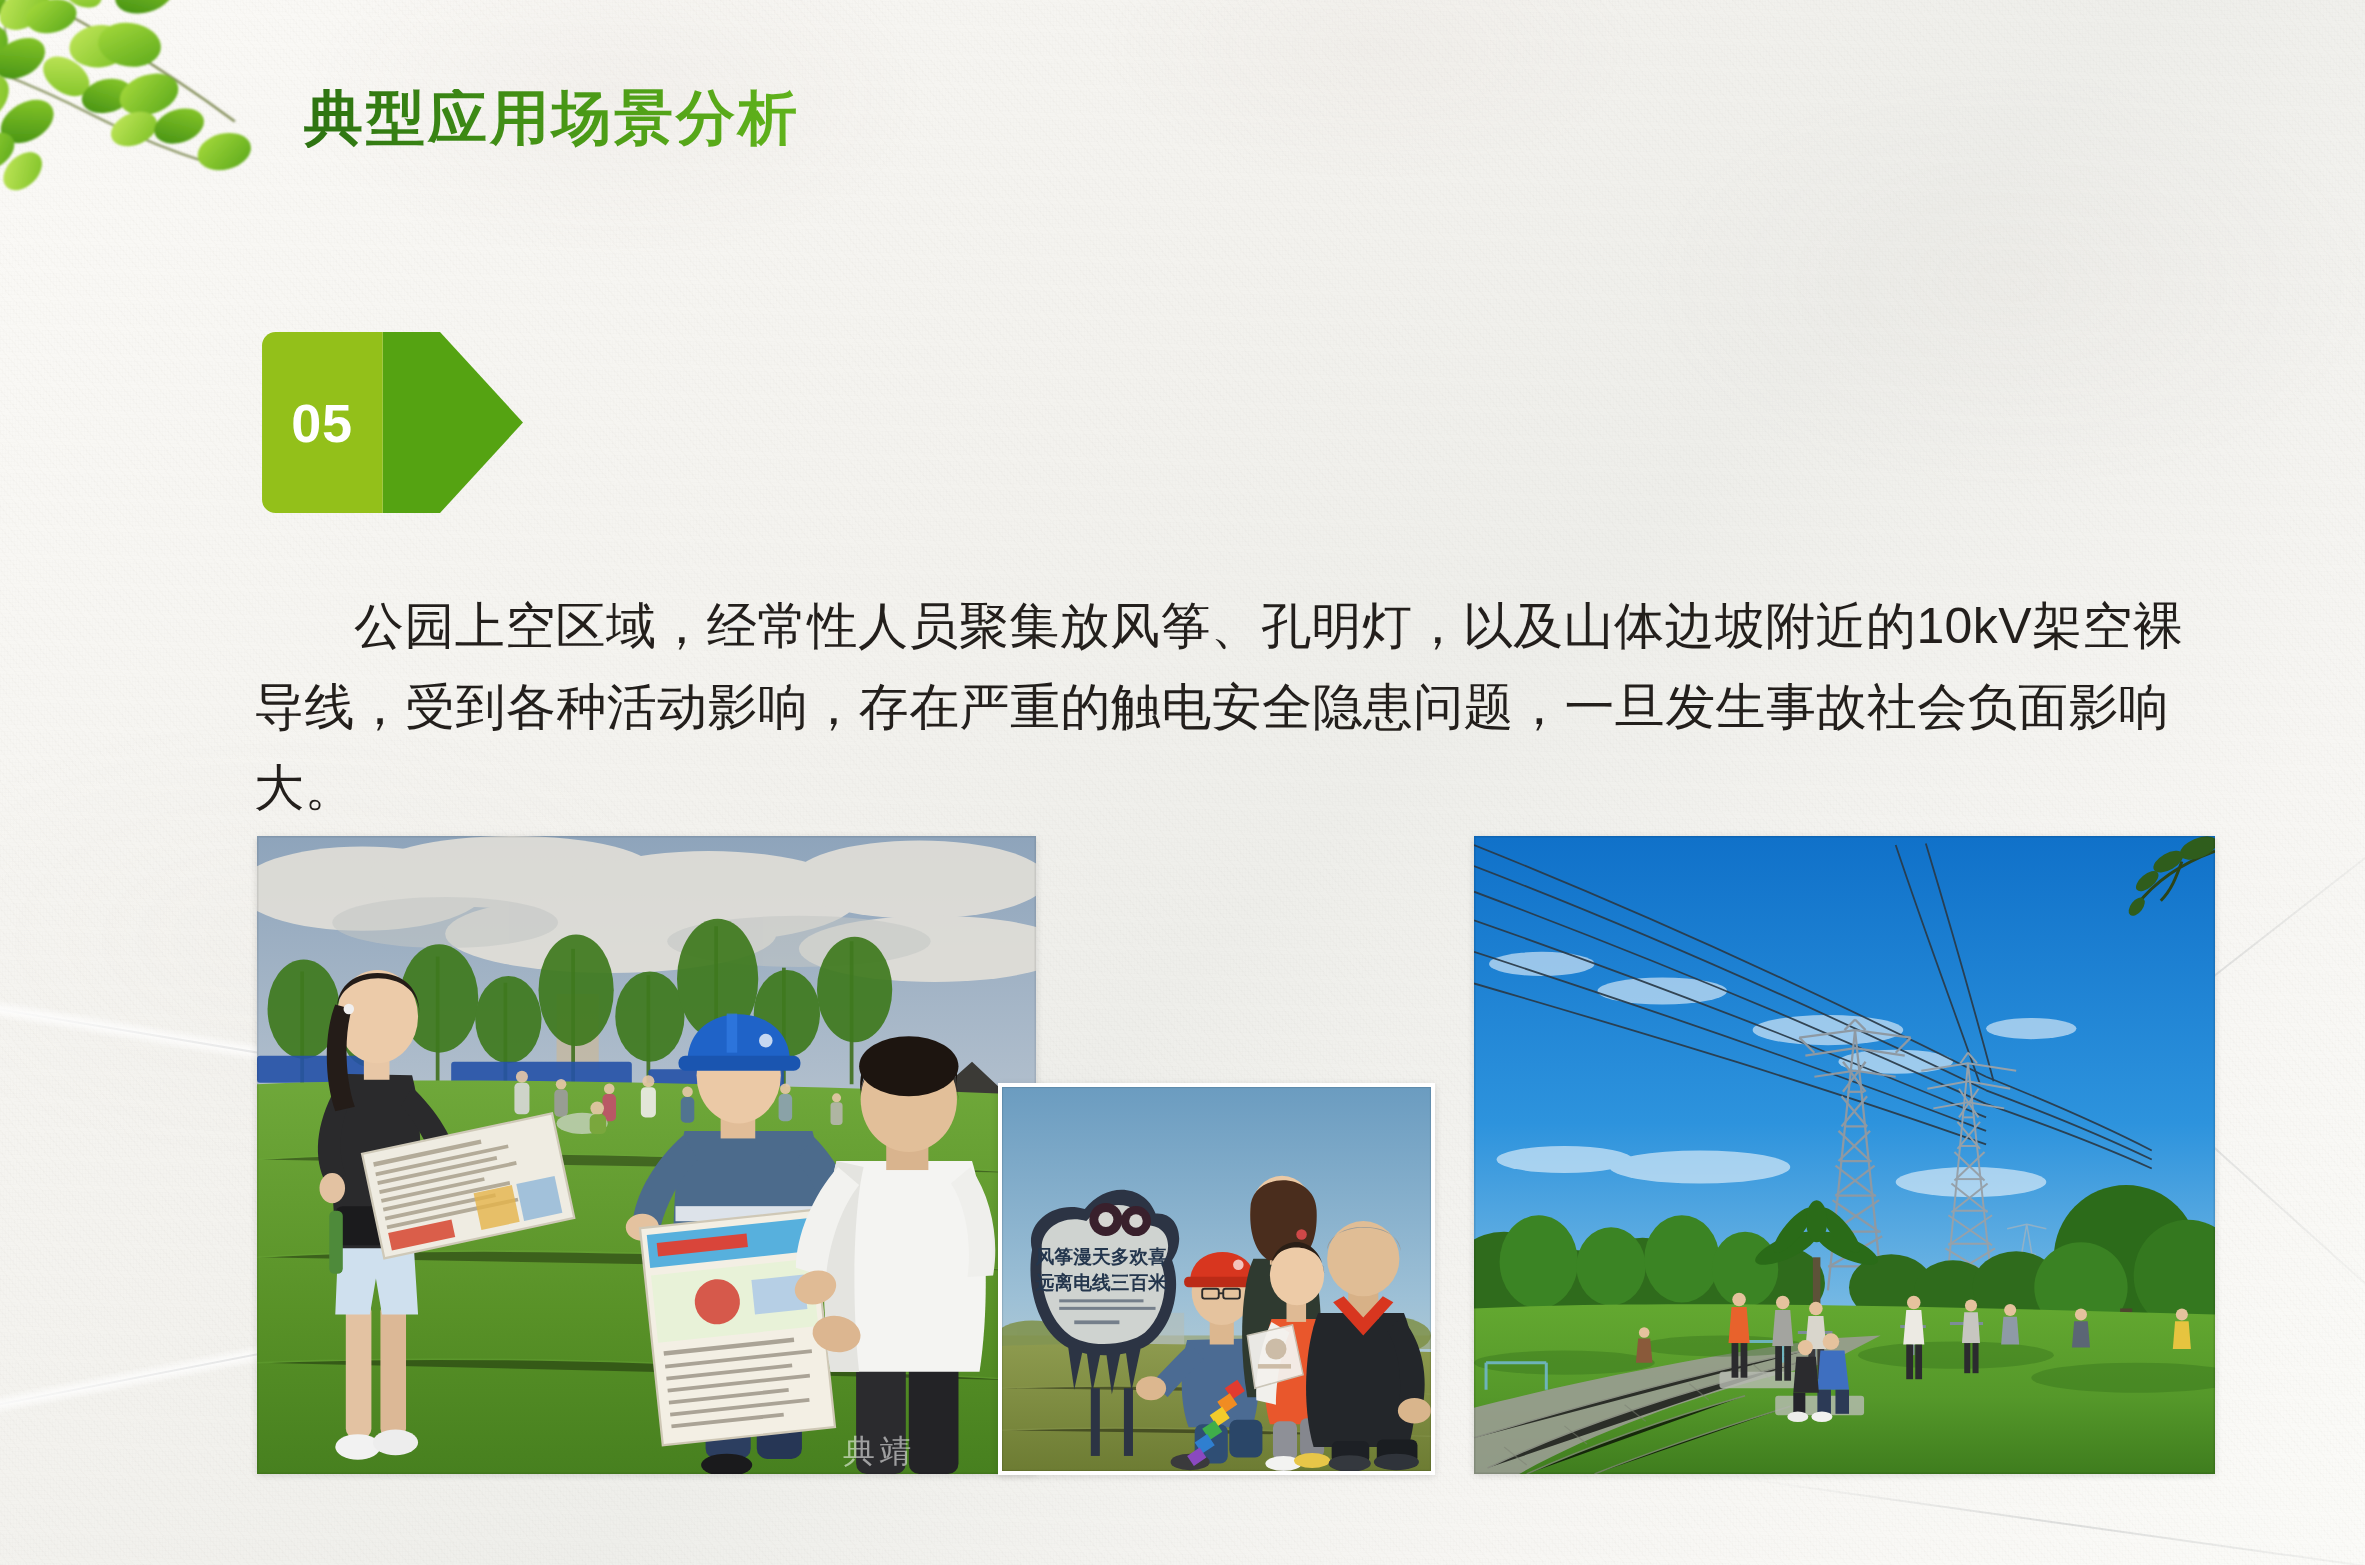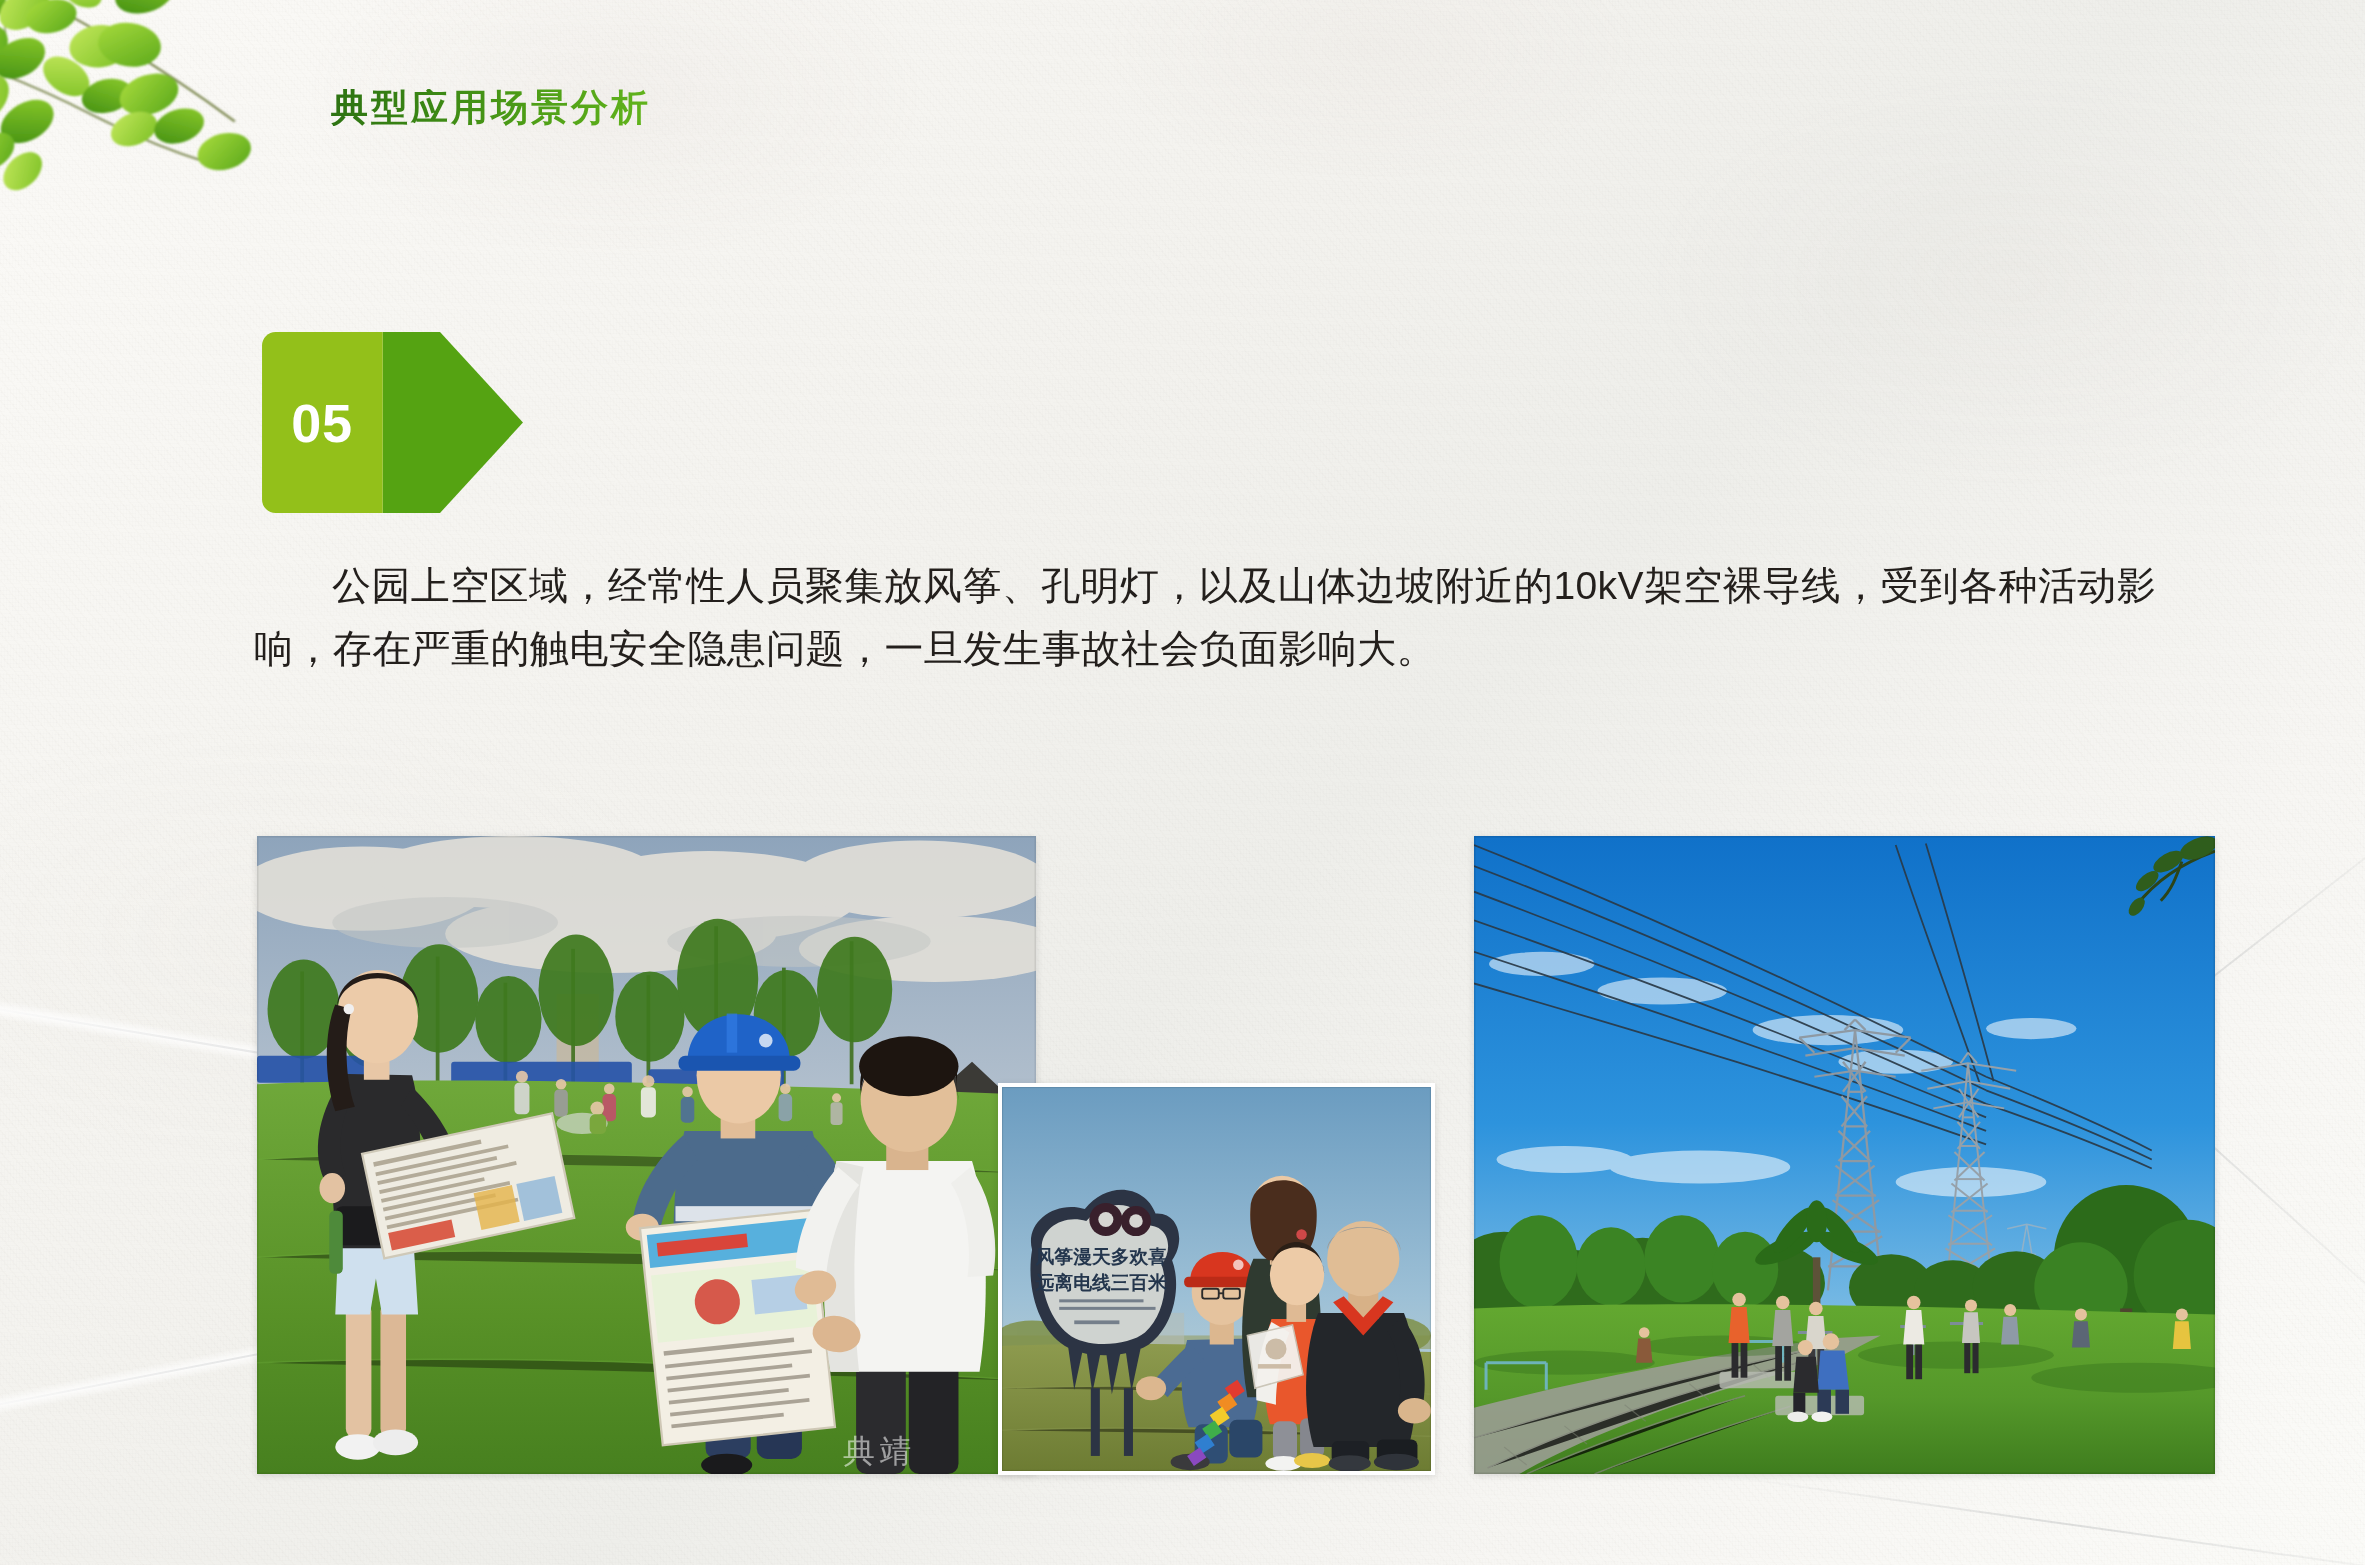--- a/index.html
+++ b/index.html
@@ -74,23 +74,23 @@
     left: -30px;
     top: -38px;
     width: 316px;
     height: 256px;
     pointer-events: none;
   }
 
   
   .page-title {
     position: absolute;
-    left: 331px;
+    left: 304px;
     top: 89px;
-    font-size: 37px;
+    font-size: 59px;
     font-weight: bold;
     letter-spacing: 3px;
     line-height: 1;
     background: linear-gradient(100deg, #2d7212 0%, #3a8614 30%, #4e9e17 62%, #62b41c 100%);
     -webkit-background-clip: text;
     background-clip: text;
     color: transparent;
     white-space: nowrap;
   }
 
@@ -129,23 +129,23 @@
     letter-spacing: 0.8px;
     color: #17306b;
     white-space: nowrap;
     line-height: 1.1;
   }
 
   
   .body-copy {
     position: absolute;
     left: 254px;
-    top: 554px;
+    top: 586px;
     width: 1942px;
-    font-size: 39px;
+    font-size: 50px;
     line-height: 1.62;
     color: #231f1c;
     letter-spacing: 0.4px;
   }
   .body-copy p { text-indent: 2em; margin: 0; }
 
   
   .photo {
     position: absolute;
     overflow: hidden;

